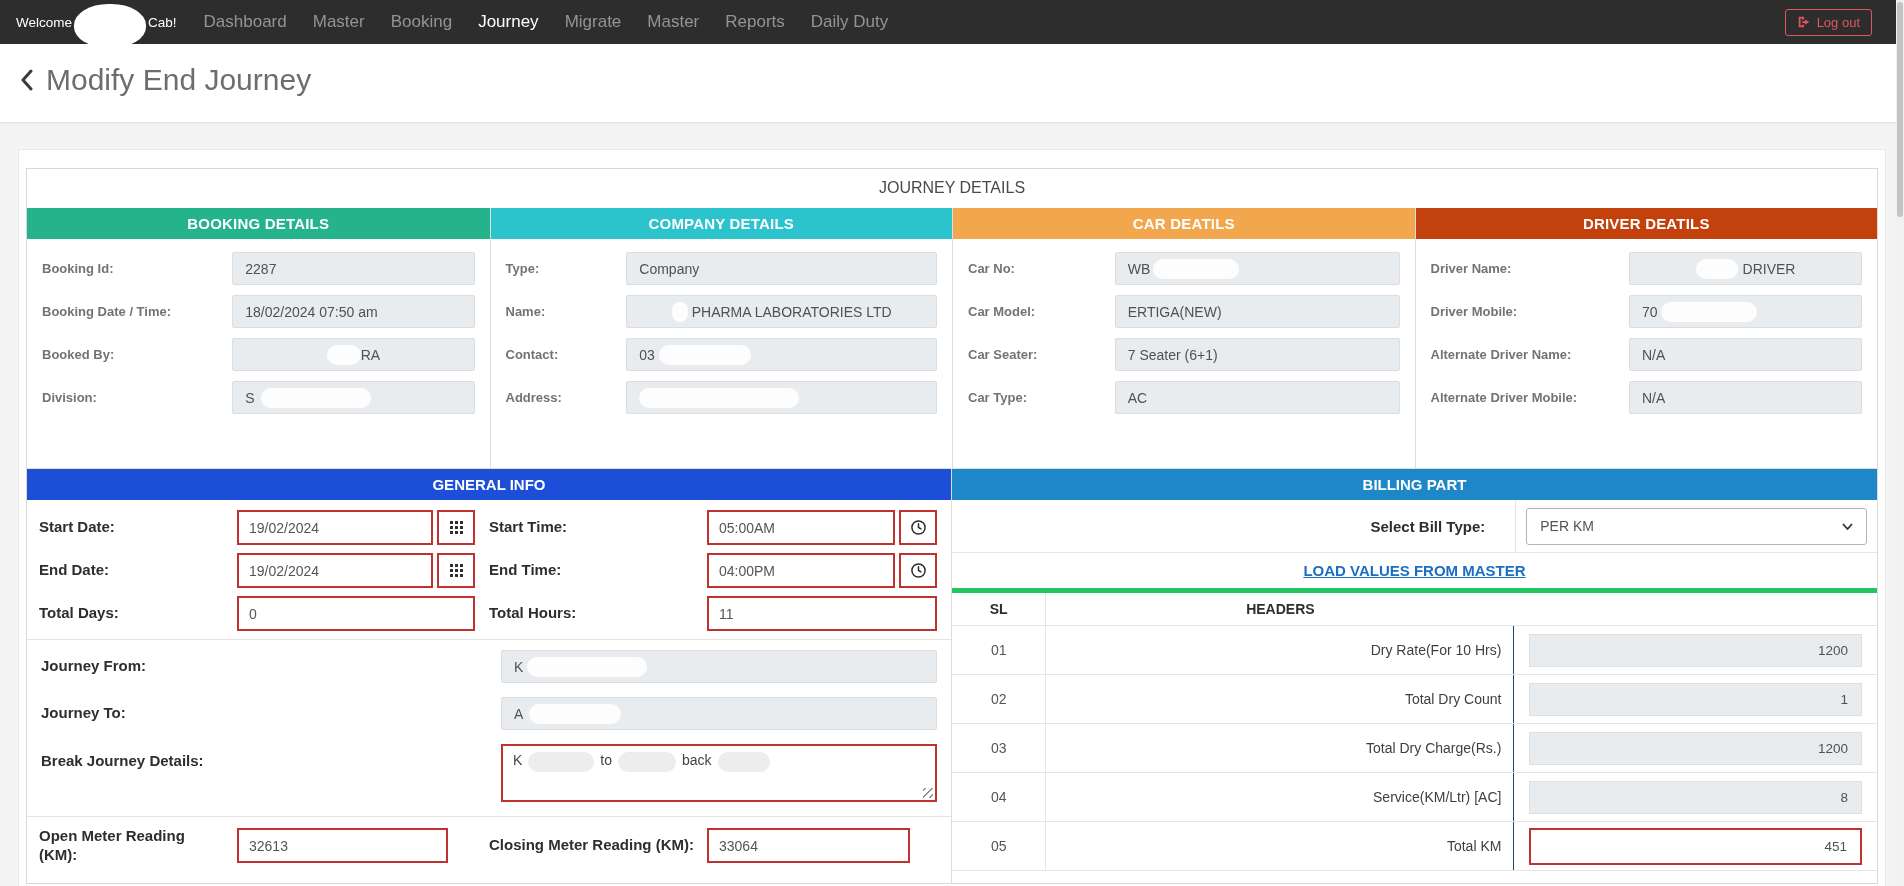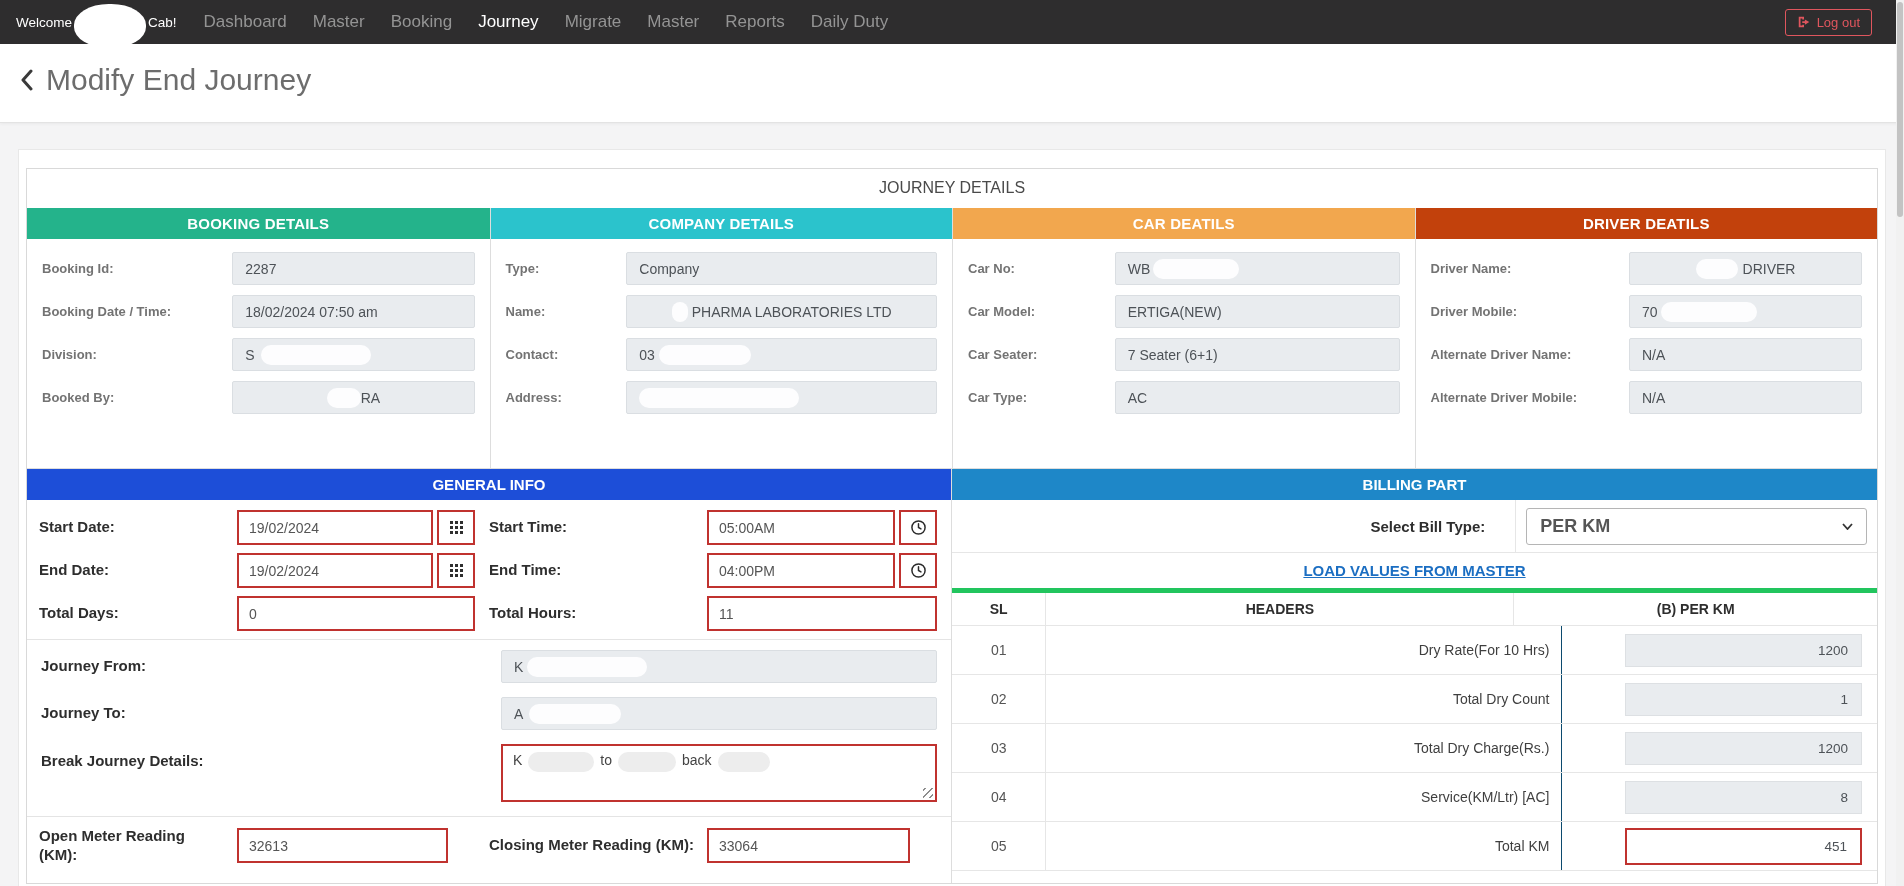--- a/index.html
+++ b/index.html
@@ -72,26 +72,26 @@
   .break-box { position:relative; border:2px solid #c0322f; background:#fff; min-height:58px; padding:6px 10px; font-size:14px; color:#444; display:flex; align-items:flex-start; gap:6px; flex-wrap:wrap; }
   .break-box::after { content:""; position:absolute; right:2px; bottom:2px; width:10px; height:10px;
     background:repeating-linear-gradient(315deg, transparent 0 2px, #8d8d8d 2px 3px, transparent 3px 5px); }
   .meter-row { border-top:1px solid #e4e4e4; margin-top:2px; padding-top:10px; }
   .meter-row .red-input { margin-right:27px; }
 
   
   .bt-row { display:flex; height:53px; border-bottom:1px solid #e6e6e6; }
   .bt-left { width:61%; border-right:1px solid #e6e6e6; display:flex; align-items:center; justify-content:flex-end; padding-right:30px; font-weight:700; font-size:15px; color:#2e2e2e; }
   .bt-right { flex:1; display:flex; align-items:center; padding:0 10px; }
-  .select-box { width:100%; height:37px; border:1px solid #b5b5b5; border-radius:3px; background:#fff; display:flex; align-items:center; justify-content:space-between; padding:0 13px; font-size:18px; color:#555; cursor:pointer;font-weight:bold; }
+  .select-box { width:100%; height:37px; border:1px solid #b5b5b5; border-radius:3px; background:#fff; display:flex; align-items:center; justify-content:space-between; padding:0 13px; font-size:14px; color:#555; cursor:pointer; }
   .link-row { height:40px; display:flex; align-items:center; justify-content:center; border-bottom:5px solid #22c55e; }
   .load-link { color:#1b6ec2; font-weight:700; font-size:15px; text-decoration:underline; cursor:pointer; }
   .btable-head, .btable-row { display:grid; grid-template-columns:10.2% 50.6% 1fr; border-bottom:1px solid #e6e6e6; }
   .btable-head { height:33px; }
-  .btable-row { height:49px;gap:48px; }
+  .btable-row { height:49px; }
   .bh-cell { display:flex; align-items:center; justify-content:center; font-weight:700; font-size:14px; color:#2e2e2e; border-right:1px solid #e6e6e6; height:100%; }
   .bh-cell:last-child { border-right:none; }
   .bt-sl { display:flex; align-items:center; justify-content:center; font-size:14px; color:#555; border-right:1px solid #e6e6e6; height:100%; }
   .bt-name { display:flex; align-items:center; justify-content:flex-end; padding-right:12px; font-size:14px; color:#3f3f3f; border-right:1px solid #0c4a6e; height:100%; }
   .bt-val { display:flex; align-items:center; padding:0 15px; height:100%; }
   .val-box { width:100%; height:33px; background:#e9ecef; border:1px solid #dde0e3; display:flex; align-items:center; justify-content:flex-end; padding:0 13px; font-size:13.5px; color:#4d5257; }
   .val-box.edit { background:#fff; border:2px solid #c0322f; height:37px; }
   .partial-row { height:12px; }
 
   
@@ -153,31 +153,31 @@
                   <span>2287</span>
                 </span>
             </div>
             <div class="f-row">
               <span class="f-label">Booking Date / Time:</span>
               <span class="f-value">
                   <span>18/02/2024 07:50 am</span>
                 </span>
             </div>
             <div class="f-row">
-              <span class="f-label">Division:</span>
-              <span class="f-value">
-                  <span>S</span>
-                  <span class="blob" style="width:110px;margin-left:6px"></span>
-                </span>
-            </div>
-            <div class="f-row">
               <span class="f-label">Booked By:</span>
               <span class="f-value center">
                   <span class="blob" style="width:34px"></span>
                   <span>RA</span>
+                </span>
+            </div>
+            <div class="f-row">
+              <span class="f-label">Division:</span>
+              <span class="f-value">
+                  <span>S</span>
+                  <span class="blob" style="width:110px;margin-left:6px"></span>
                 </span>
             </div>
           </div>
         </section>
 
         <section class="panel panel-company">
           <div class="panel-h">COMPANY DETAILS</div>
           <div class="panel-body">
             <div class="f-row">
               <span class="f-label">Type:</span>
@@ -404,21 +404,20 @@
             </div>
           </div>
 
           <div class="link-row">
             <a class="load-link">LOAD VALUES FROM MASTER</a>
           </div>
 
           <div class="btable-head">
             <div class="bh-cell">SL</div>
             <div class="bh-cell">HEADERS</div>
-            <div class="bh-cell">(B) PER KM</div>
           </div>
 
           <div class="btable-row">
             <div class="bt-sl">01</div>
             <div class="bt-name">Dry Rate(For 10 Hrs)</div>
             <div class="bt-val">
                 <span class="val-box">1200</span>
               </div>
           </div>
           <div class="btable-row">

